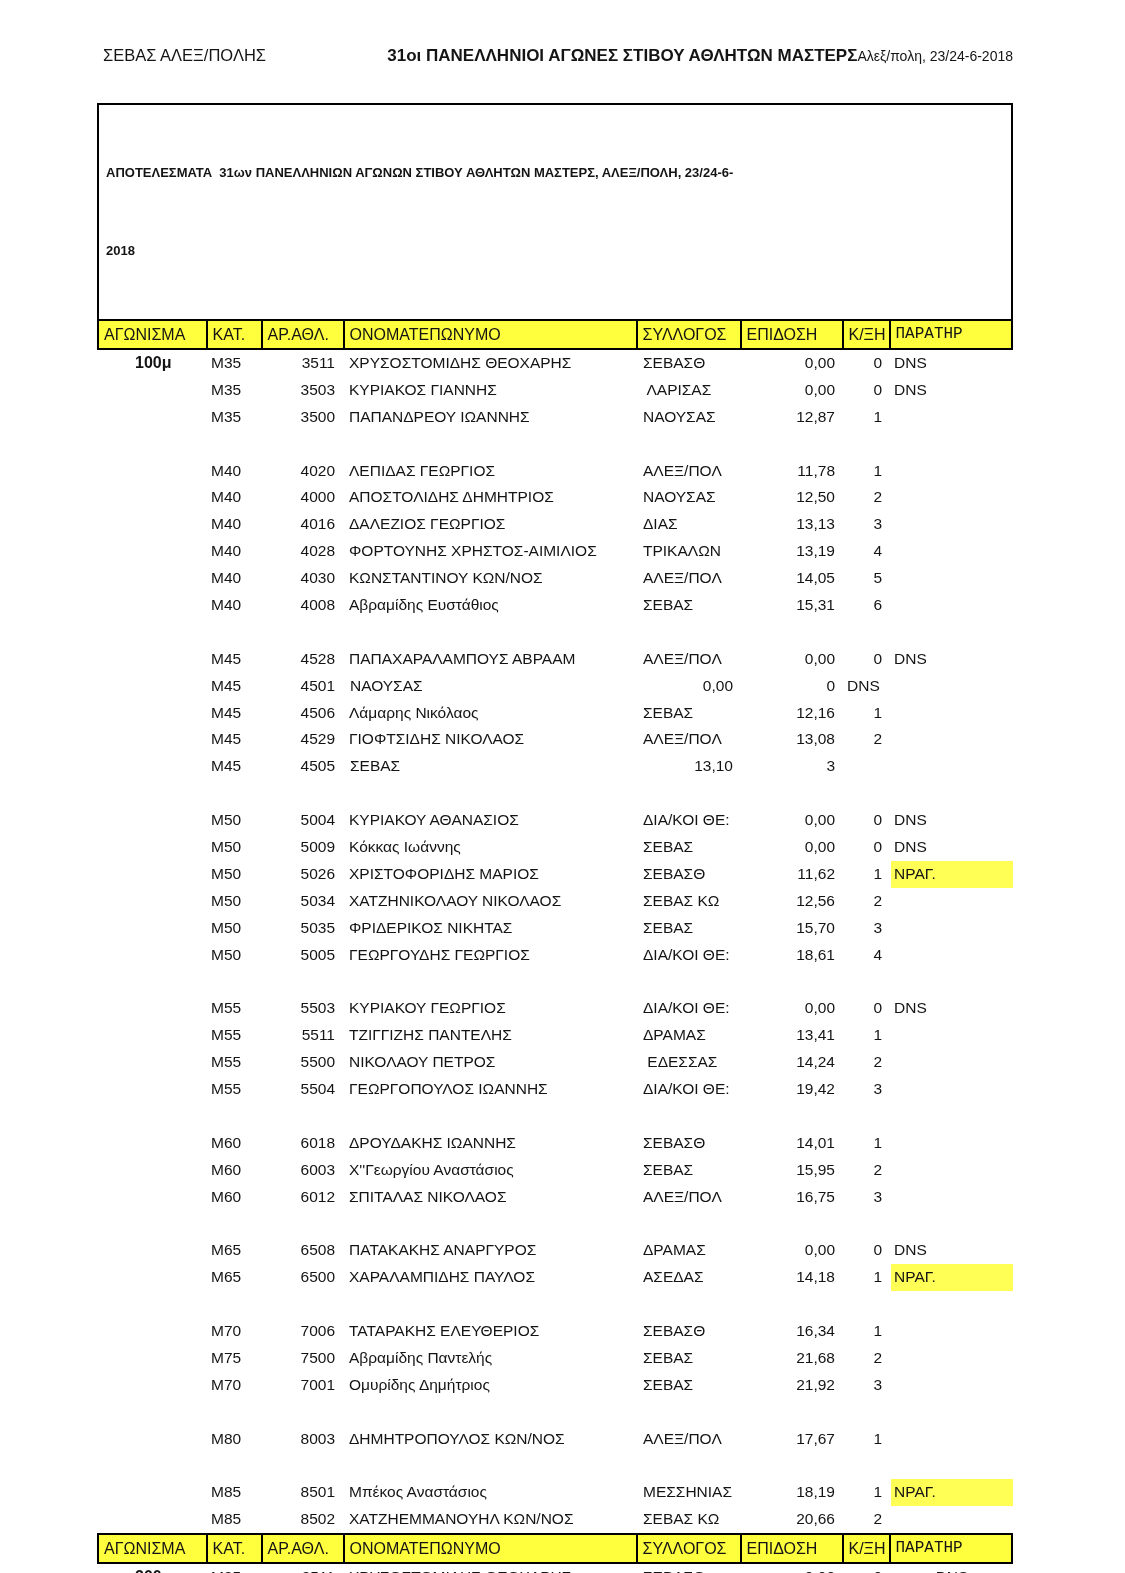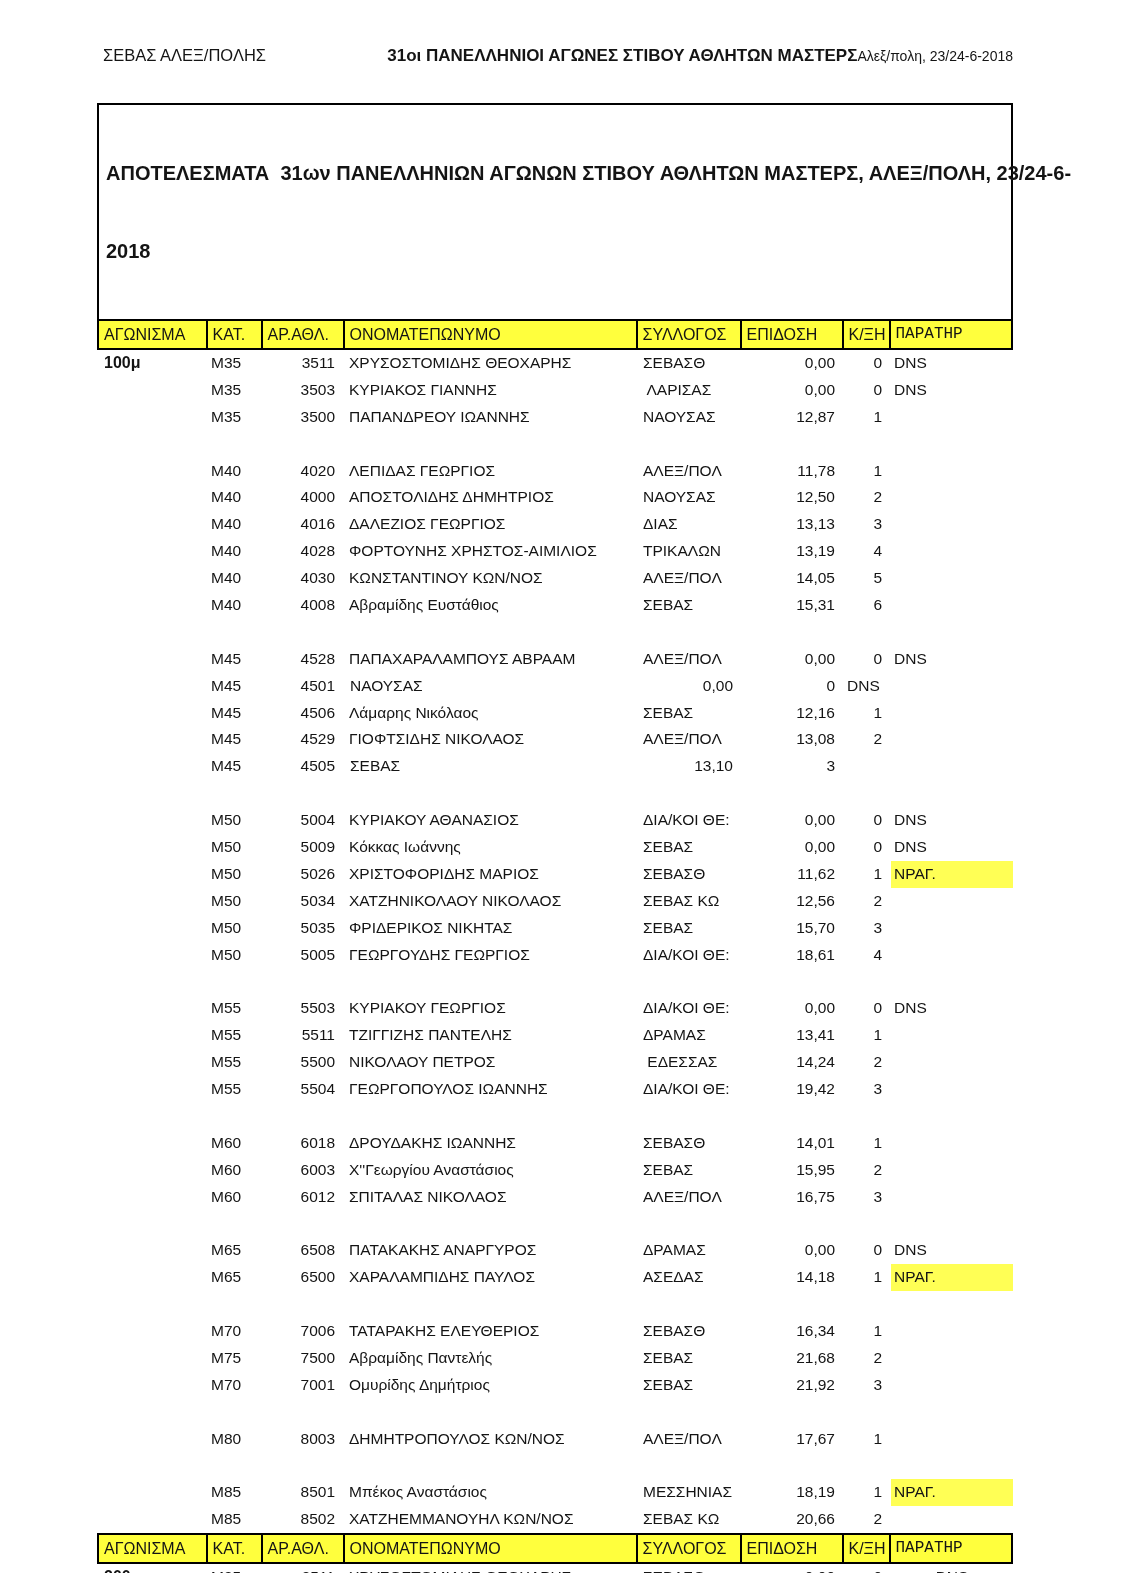--- a/index.html
+++ b/index.html
@@ -17,33 +17,33 @@
   .doc-header{
     margin-top:46px;height:22px;display:flex;justify-content:space-between;
     align-items:baseline;font-size:16.5px;white-space:pre;
   }
   .doc-header .org{padding-left:6px;}
   .doc-header .title-group{display:flex;align-items:baseline;}
   .doc-header .event-title{font-weight:700;font-size:17px;}
   .doc-header .date{font-size:14px;}
   .table-box{border:2.5px solid var(--line);margin-top:35px;}
   .table-box2{border:2.5px solid var(--line);}
-  .table-title{font-weight:700;font-size:20px;line-height:26px;padding:3px 7px 3px;white-space:pre;}
+  .table-title{font-weight:700;font-size:13px;line-height:26px;padding:3px 7px 3px;white-space:pre;}
   .header-row{display:grid;grid-template-columns:108.5px 55px 82px 293px 104px 102px 47px auto;background:var(--yellow);}
   .table-box .header-row{border-top:2px solid var(--line);}
   .header-cell{
     font-size:16px;line-height:27px;height:27px;padding-left:5px;
     border-right:2px solid var(--line);overflow:hidden;white-space:pre;
   }
   .header-cell:last-child{border-right:none;font-family:Liberation Mono, monospace;}
   .data-row{
     display:grid;grid-template-columns:111px 55px 82px 293px 104px 102px 47px 122px;
     height:26.9px;line-height:26.9px;font-size:15.5px;
   }
-  .c-event{font-weight:700;font-size:16px;padding-left:7px;}
+  .c-event{font-weight:700;font-size:16px;padding-left:7px;margin-left:31px;}
   .c-cat{padding-left:3px;}
   .c-num{text-align:right;padding-right:10px;}
   .c-name{padding-left:4px;white-space:pre;overflow:hidden;}
   .c-club{padding-left:5px;white-space:pre;overflow:hidden;}
   .c-perf{text-align:right;padding-right:9px;}
   .c-rank{text-align:right;padding-right:9px;}
   .c-note{padding-left:3px;white-space:pre;}
   .c-note.center{text-align:center;padding-left:0;}
   .c-note.hl{background:var(--hl);}
 </style>

